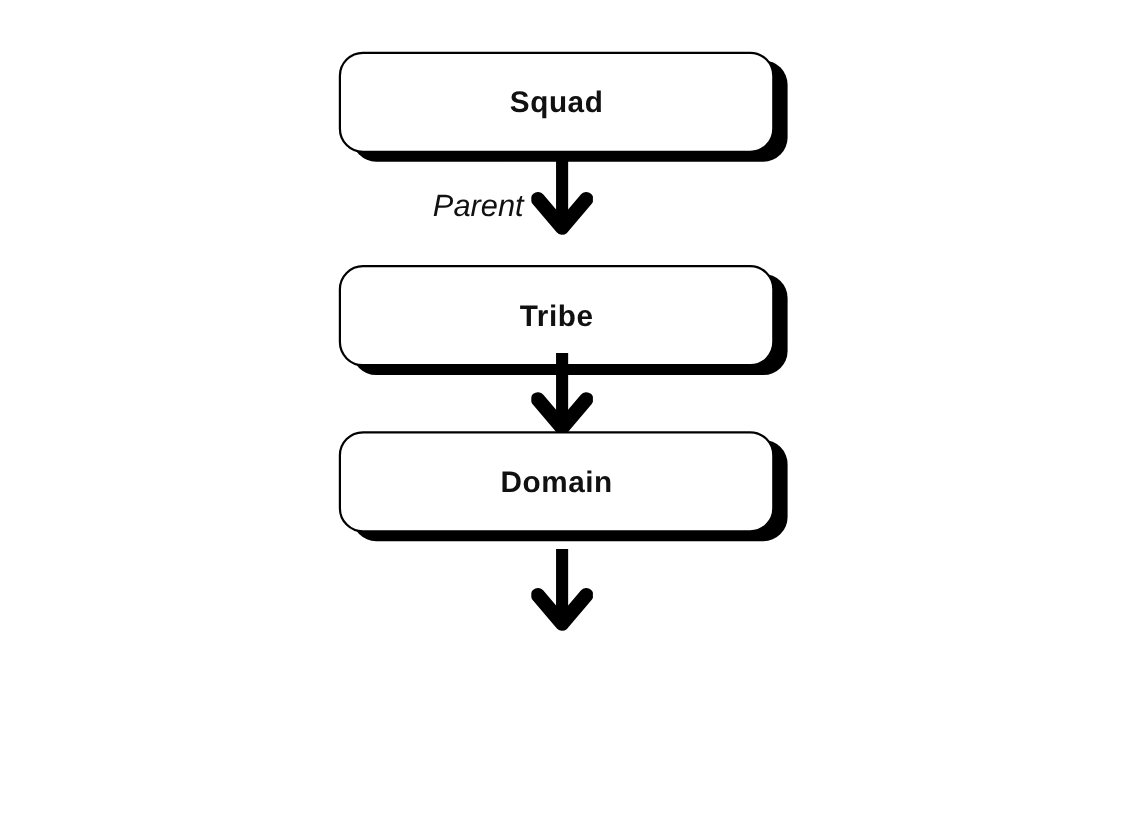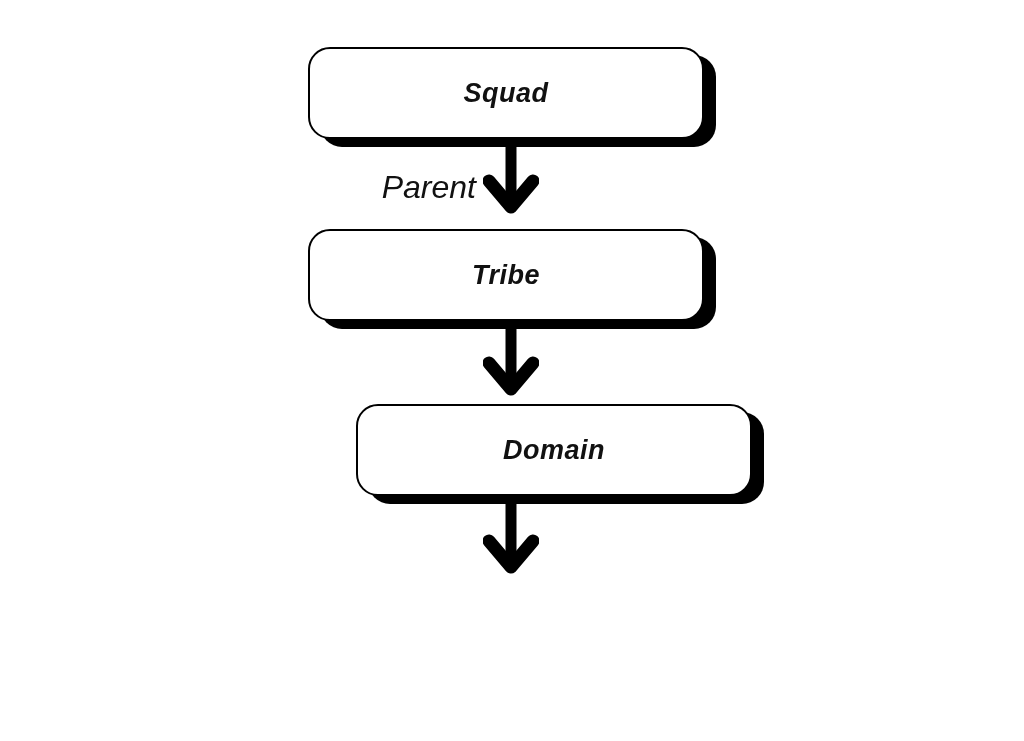--- a/index.html
+++ b/index.html
@@ -28,51 +28,50 @@
     left: 308px;
     width: 396px;
     height: 92px;
     background: var(--node-fill);
     border: 2px solid var(--stroke);
     border-radius: 22px;
     box-shadow: 12px 8px 0 0 var(--shadow);
     display: flex;
     align-items: center;
     justify-content: center;
-    font-style: italic;
   }
   .node-label {
     font-size: 27px;
     font-weight: 700;
     color: var(--text);
     letter-spacing: 0.5px;
   }
   .node-squad  { top: 47px; }
-  .node-tribe  { top: 229px; }
-  .node-domain { top: 404px; margin-left: 48px; }
+  .node-tribe  { top: 241px; }
+  .node-domain { top: 392px; }
   .node-group  { top: 587px; }
   .arrow {
     position: absolute;
     left: 483px;
     width: 56px;
     height: 82px;
     color: var(--stroke);
   }
   .arrow-1 { top: 139px; }
   .arrow-2 { top: 321px; }
   .arrow-3 { top: 499px; }
   .edge-label {
     position: absolute;
     left: 350px;
     top: 171px;
     width: 126px;
     height: 32px;
     line-height: 32px;
     text-align: right;
-    font-size: 32px;
+    font-size: 28px;
     font-style: italic;
     color: var(--text);
   }
 </style>
 </head>
 <body>
 
 <div class="canvas">
 
   <div class="node node-squad">

